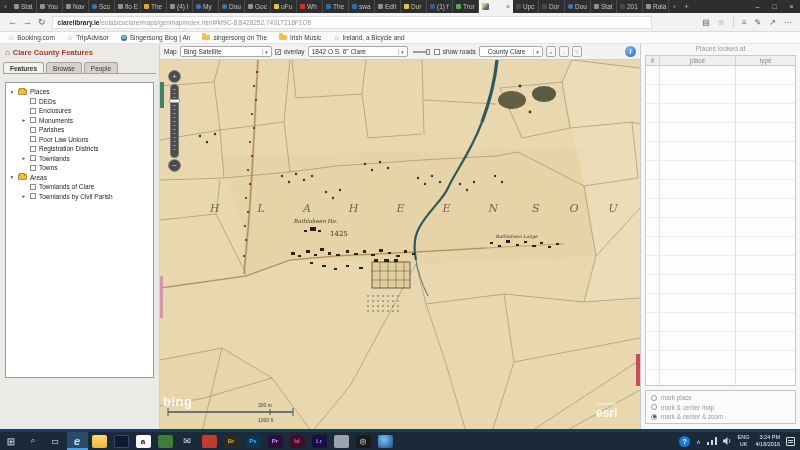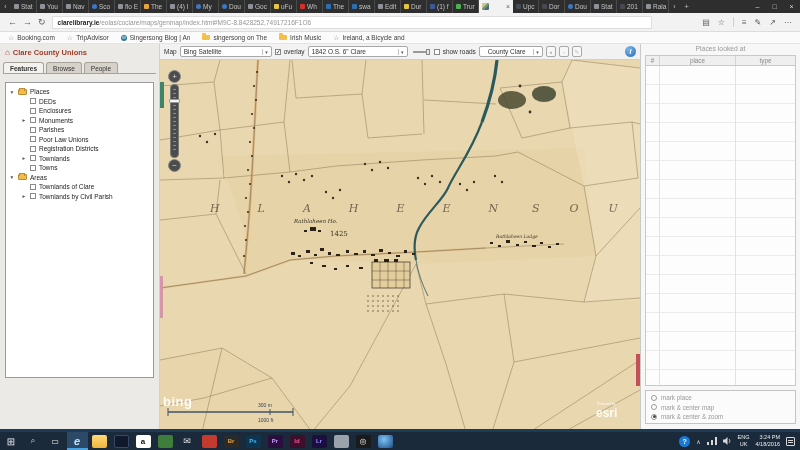--- a/index.html
+++ b/index.html
@@ -326,21 +326,21 @@
       <span class="bm-ic ic-star"></span>
       <span>Ireland, a Bicycle and</span>
     </div>
     </div>
 
   <div class="content">
 
     <div class="sidebar">
       <div class="sb-title">
         <span class="lib-ic">⌂</span>
-        <span>Clare County Unions</span>
+        <span>Clare County Features</span>
       </div>
       <div class="sb-tabs">
           <div class="sb-tab active">Features</div>
           <div class="sb-tab">Browse</div>
           <div class="sb-tab">People</div>
         </div>
       <div class="tree">
           <div class="tree-row">
           <span class="tw">▾</span>
           <span class="folder-ic"></span>

